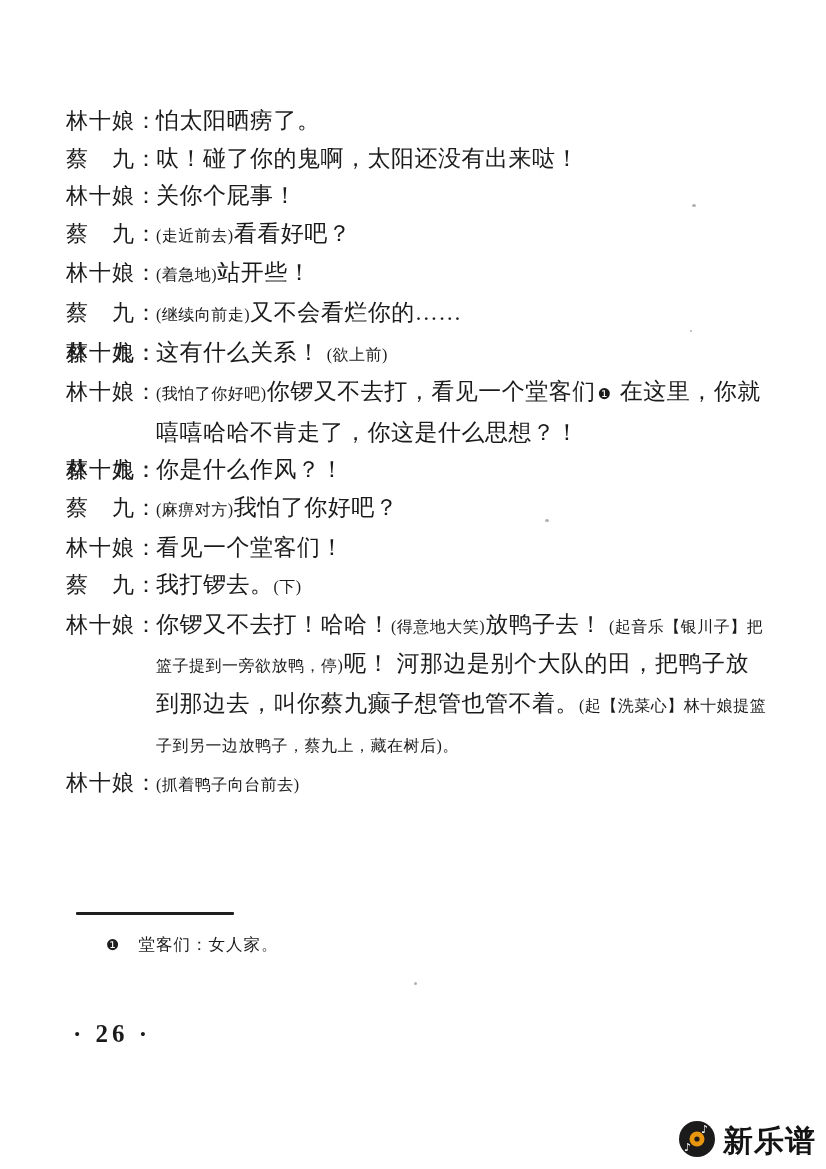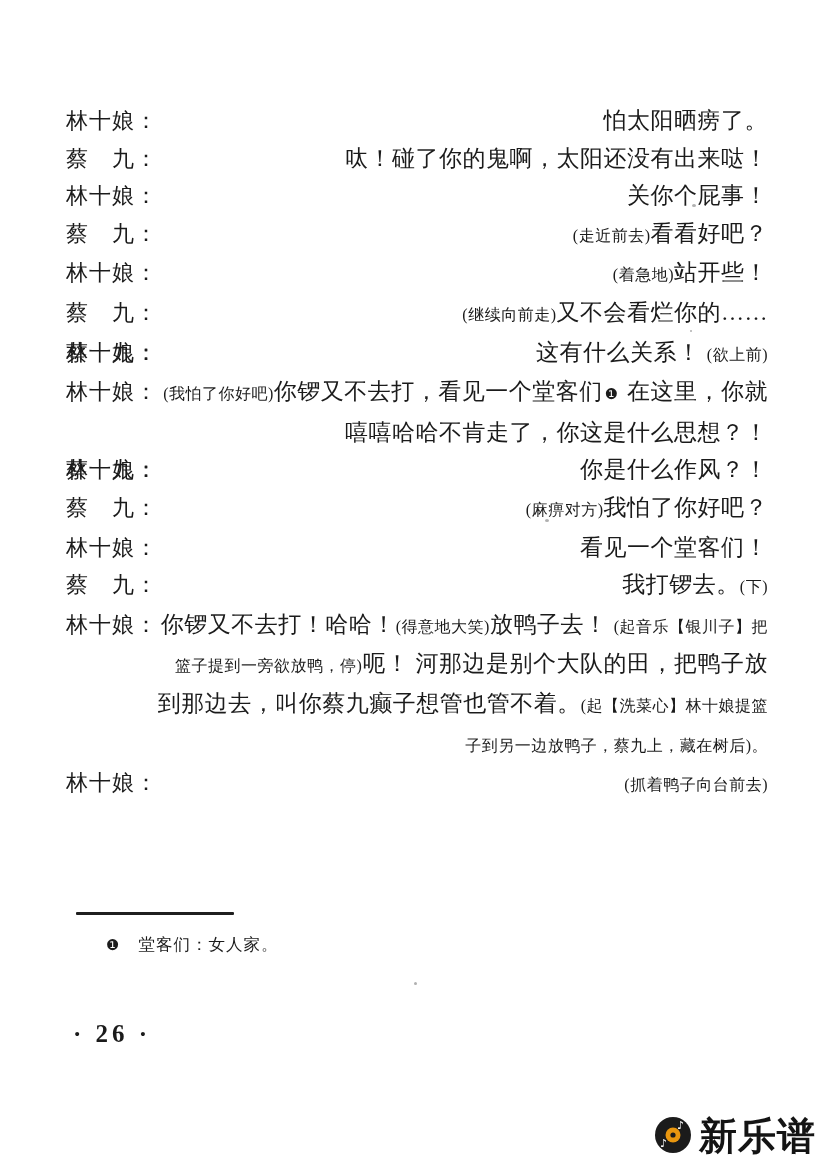--- a/index.html
+++ b/index.html
@@ -16,21 +16,21 @@
     position:absolute;
     left:66px;top:102px;
     width:702px;
   }
   .speech{
     position:relative;
     padding-left:90px;
     font-size:23px;
     line-height:37.6px;
     letter-spacing:0.5px;
-    text-align:right;
+    text-align:left;
   }
   .speaker{
     position:absolute;
     left:0;top:0;
     width:90px;
     font-size:22px;
     letter-spacing:1px;
     white-space:pre;
   }
   .seg.small{
@@ -70,21 +70,21 @@
   }
   .watermark{
     position:absolute;
     right:10px;bottom:7px;
     display:flex;
     align-items:center;
     gap:7px;
   }
   .watermark .brand-text{
     font-family:Liberation Sans, sans-serif;
-    font-size:38px;
+    font-size:30px;
     font-weight:900;
     letter-spacing:1px;
     color:#141414;
   }
   .artifact{
     position:absolute;
     background:#6f6f6f;
     border-radius:50%;
     opacity:.55;
   }

